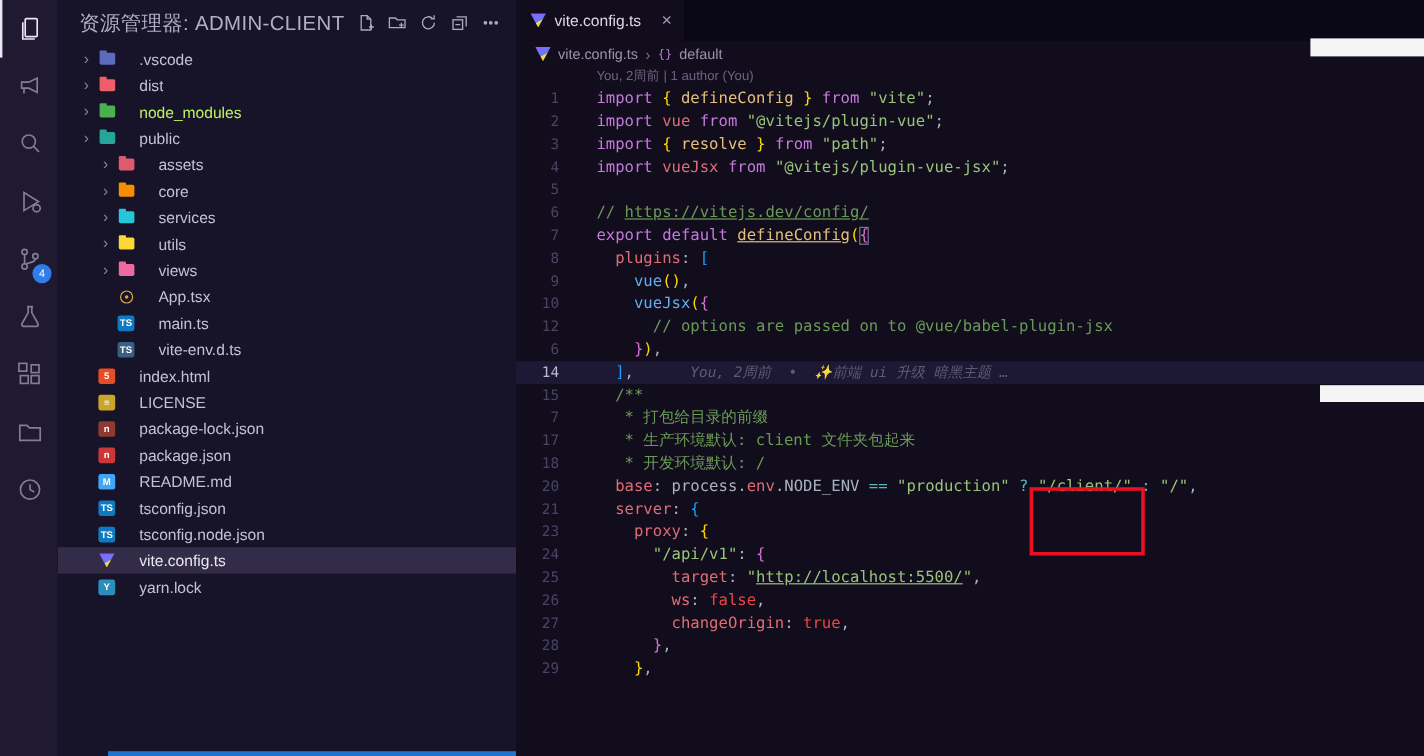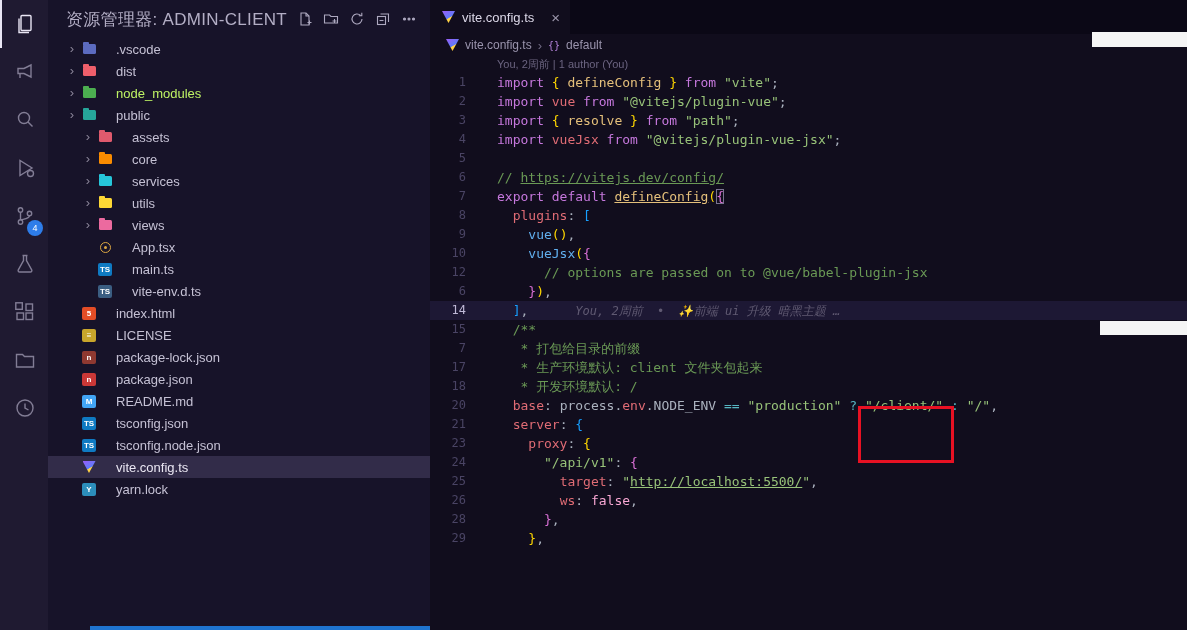--- a/index.html
+++ b/index.html
@@ -55,21 +55,21 @@
   .t-kw{color:#c678dd}
   .t-fn{color:#e5c07b}
   .t-call{color:#61afef}
   .t-str{color:#98c379}
   .t-cm{color:#6a9955}
   .t-prop{color:#e06c75}
   .t-p{color:#abb2bf}
   .t-id{color:#abb2bf}
   .t-num{color:#d19a66}
   .t-op{color:#56b6c2}
-  .t-bool{color:#f9a8d4}
+  .t-bool{color:#ef4444}
   .t-b1{color:#ffd700}
   .t-b2{color:#da70d6}
   .t-b3{color:#179fff}
   .t-u{text-decoration:underline}
   .t-boxed{outline:1px solid #7a7490;outline-offset:-1px}
   .t-blame{color:#605a72;font-style:italic;font-size:12px}
 
   
   .white-strip{position:absolute;background:#f5f5f5;z-index:5}
   .s1{left:1092px;top:32px;width:95px;height:15px}
@@ -365,20 +365,21 @@
         <div class="code-line"><span class="ln">15</span><span class="ltext"><span class="t-p">  </span><span class="t-cm">/**</span></span></div>
         <div class="code-line"><span class="ln">7</span><span class="ltext"><span class="t-cm">   * 打包给目录的前缀</span></span></div>
         <div class="code-line"><span class="ln">17</span><span class="ltext"><span class="t-cm">   * 生产环境默认: client 文件夹包起来</span></span></div>
         <div class="code-line"><span class="ln">18</span><span class="ltext"><span class="t-cm">   * 开发环境默认: /</span></span></div>
         <div class="code-line"><span class="ln">20</span><span class="ltext"><span class="t-p">  </span><span class="t-prop">base</span><span class="t-p">: </span><span class="t-id">process</span><span class="t-p">.</span><span class="t-prop">env</span><span class="t-p">.</span><span class="t-id">NODE_ENV</span><span class="t-p"> </span><span class="t-op">==</span><span class="t-p"> </span><span class="t-str">"production"</span><span class="t-p"> </span><span class="t-op">?</span><span class="t-p"> </span><span class="t-str">"/client/"</span><span class="t-p"> </span><span class="t-op">:</span><span class="t-p"> </span><span class="t-str">"/"</span><span class="t-p">,</span></span></div>
         <div class="code-line"><span class="ln">21</span><span class="ltext"><span class="t-p">  </span><span class="t-prop">server</span><span class="t-p">: </span><span class="t-b3">{</span></span></div>
         <div class="code-line"><span class="ln">23</span><span class="ltext"><span class="t-p">    </span><span class="t-prop">proxy</span><span class="t-p">: </span><span class="t-b1">{</span></span></div>
         <div class="code-line"><span class="ln">24</span><span class="ltext"><span class="t-p">      </span><span class="t-str">"/api/v1"</span><span class="t-p">: </span><span class="t-b2">{</span></span></div>
         <div class="code-line"><span class="ln">25</span><span class="ltext"><span class="t-p">        </span><span class="t-prop">target</span><span class="t-p">: </span><span class="t-str">"</span><span class="t-str t-u">http://localhost:5500/</span><span class="t-str">"</span><span class="t-p">,</span></span></div>
         <div class="code-line"><span class="ln">26</span><span class="ltext"><span class="t-p">        </span><span class="t-prop">ws</span><span class="t-p">: </span><span class="t-bool">false</span><span class="t-p">,</span></span></div>
+        <div class="code-line"><span class="ln">27</span><span class="ltext"><span class="t-p">        </span><span class="t-prop">changeOrigin</span><span class="t-p">: </span><span class="t-bool">true</span><span class="t-p">,</span></span></div>
         <div class="code-line"><span class="ln">28</span><span class="ltext"><span class="t-p">      </span><span class="t-b2">}</span><span class="t-p">,</span></span></div>
         <div class="code-line"><span class="ln">29</span><span class="ltext"><span class="t-p">    </span><span class="t-b1">}</span><span class="t-p">,</span></span></div>
       </div>
   </main>
 
   <div class="white-strip s1"></div>
   <div class="white-strip s2"></div>
   <div class="red-annotation"></div>
   <div class="bottom-strip"></div>
 </div>

